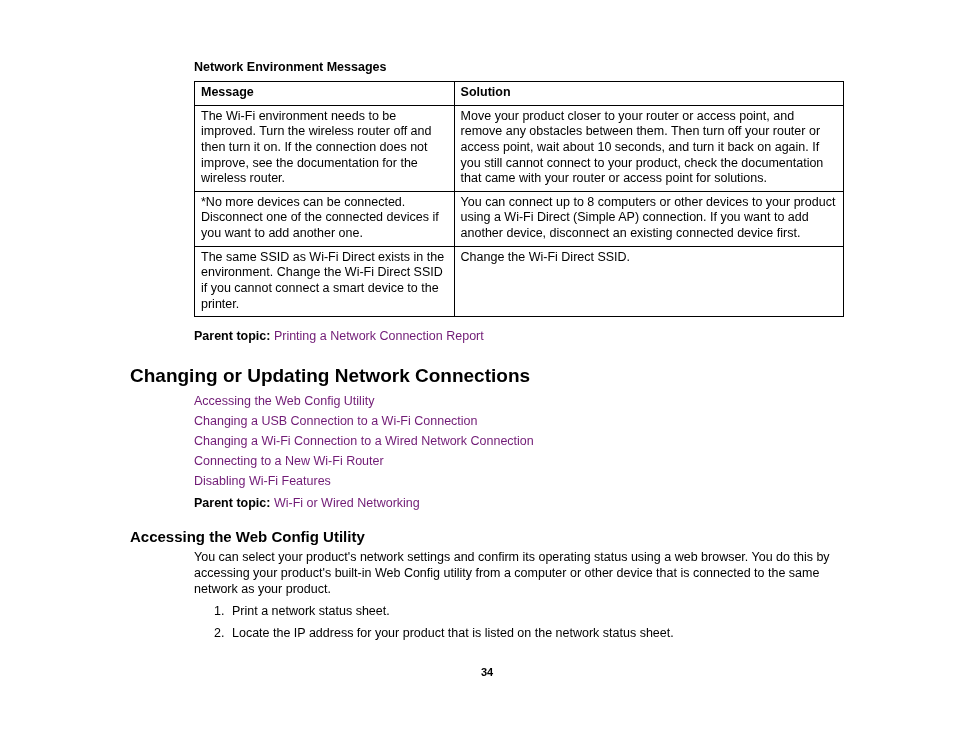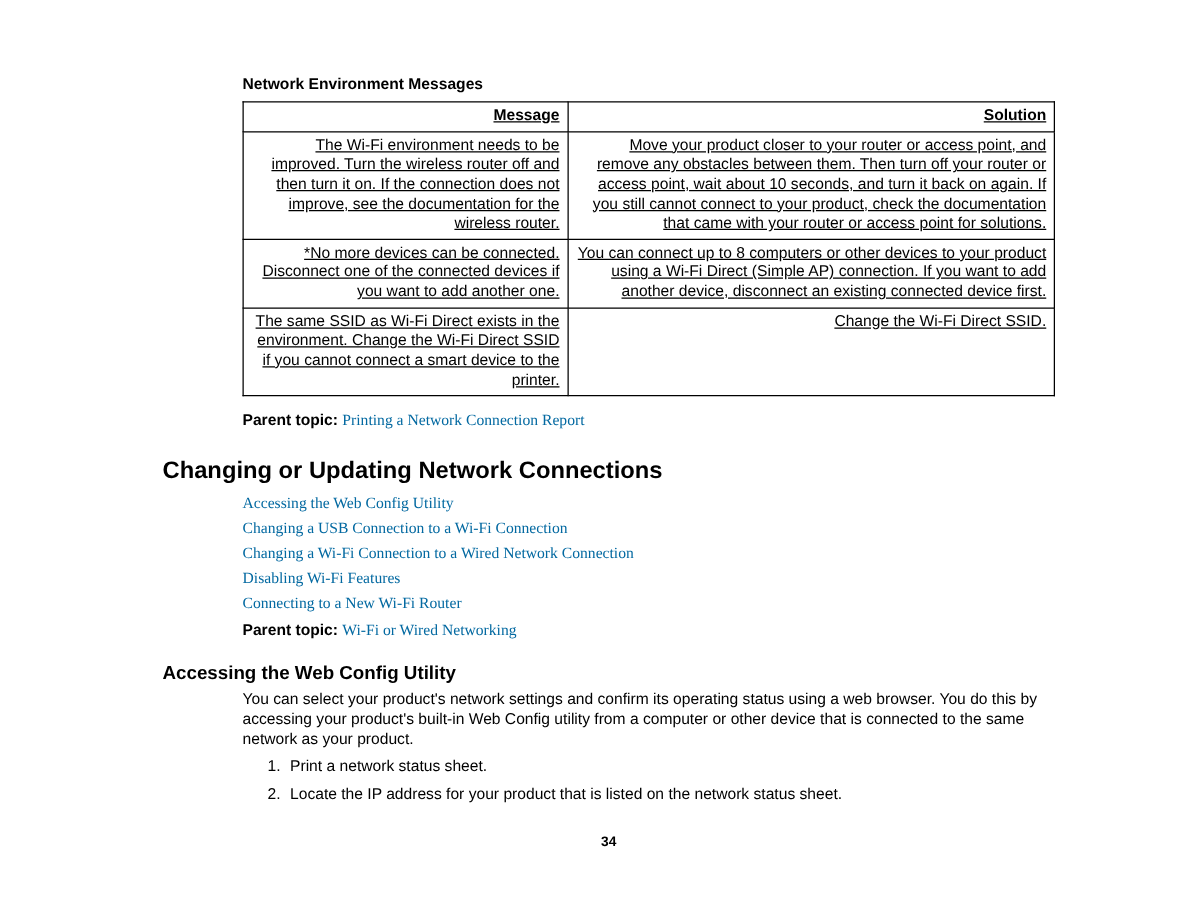--- a/index.html
+++ b/index.html
@@ -25,41 +25,39 @@
   }
   table {
     border-collapse: collapse;
     width: 100%;
     table-layout: fixed;
   }
   th, td {
     border: 1px solid #000;
     padding: 3px 6px 4px 6px;
     vertical-align: top;
-    text-align: right;
+    text-align: left;
     font-size: 12.5px;
     line-height: 1.25;
-    text-decoration: underline;
   }
   th {
     font-weight: bold;
   }
   col.col1 { width: 40%; }
   col.col2 { width: 60%; }
   .parent-topic {
     margin-top: 12px;
     font-size: 12.5px;
   }
   .parent-topic .label {
     font-weight: bold;
   }
   a.link {
-    color: #0369a1;
+    color: #701a75;
     text-decoration: none;
-    font-family: Liberation Serif, serif;
   }
   h1.section-title {
     font-size: 19px;
     font-weight: bold;
     margin: 22px 0 6px 0;
   }
   h2.subsection-title {
     font-size: 15px;
     font-weight: bold;
     margin: 18px 0 4px 0;
@@ -133,22 +131,22 @@
   </div>
 
   <h1 class="section-title">Changing or Updating Network Connections</h1>
 
   <div class="content-indent">
 
     <div class="link-list">
       <a class="link" href="#">Accessing the Web Config Utility</a>
       <a class="link" href="#">Changing a USB Connection to a Wi-Fi Connection</a>
       <a class="link" href="#">Changing a Wi-Fi Connection to a Wired Network Connection</a>
+      <a class="link" href="#">Connecting to a New Wi-Fi Router</a>
       <a class="link" href="#">Disabling Wi-Fi Features</a>
-      <a class="link" href="#">Connecting to a New Wi-Fi Router</a>
     </div>
 
     <div class="parent-topic" style="margin-top:6px;">
       <span class="label">Parent topic:</span>
       <a class="link" href="#">Wi-Fi or Wired Networking</a>
     </div>
   </div>
 
   <h2 class="subsection-title">Accessing the Web Config Utility</h2>
 

